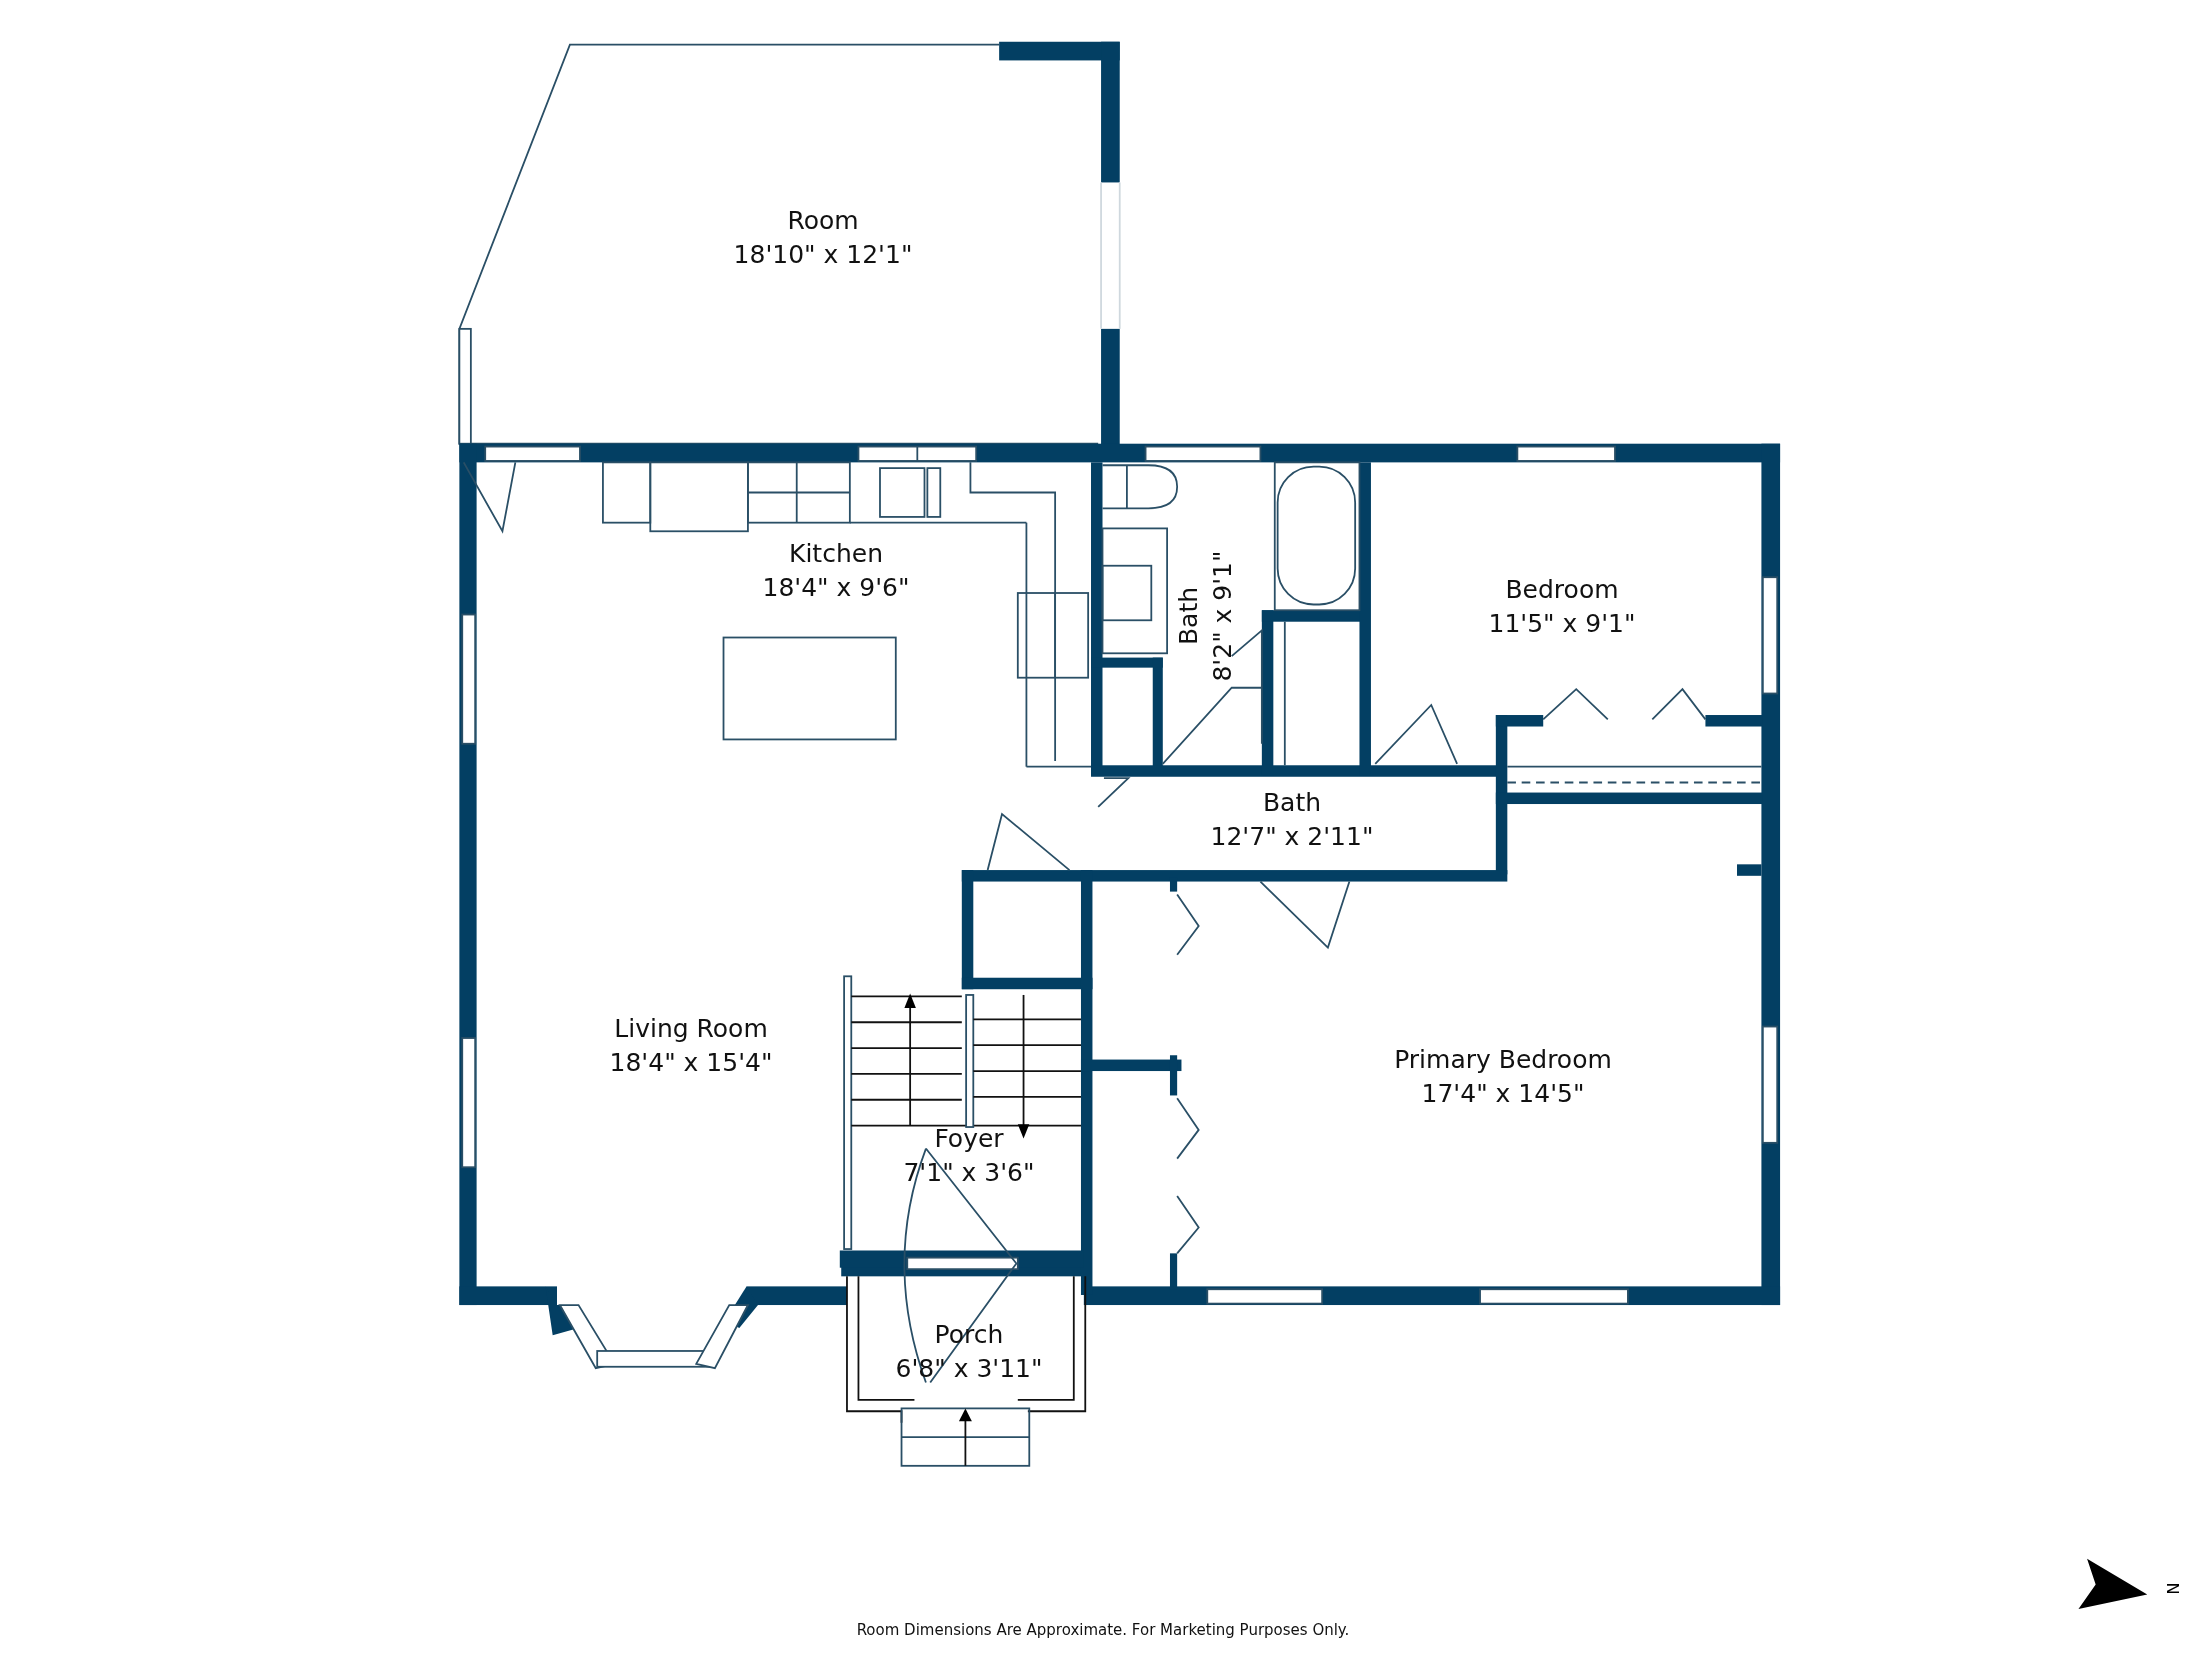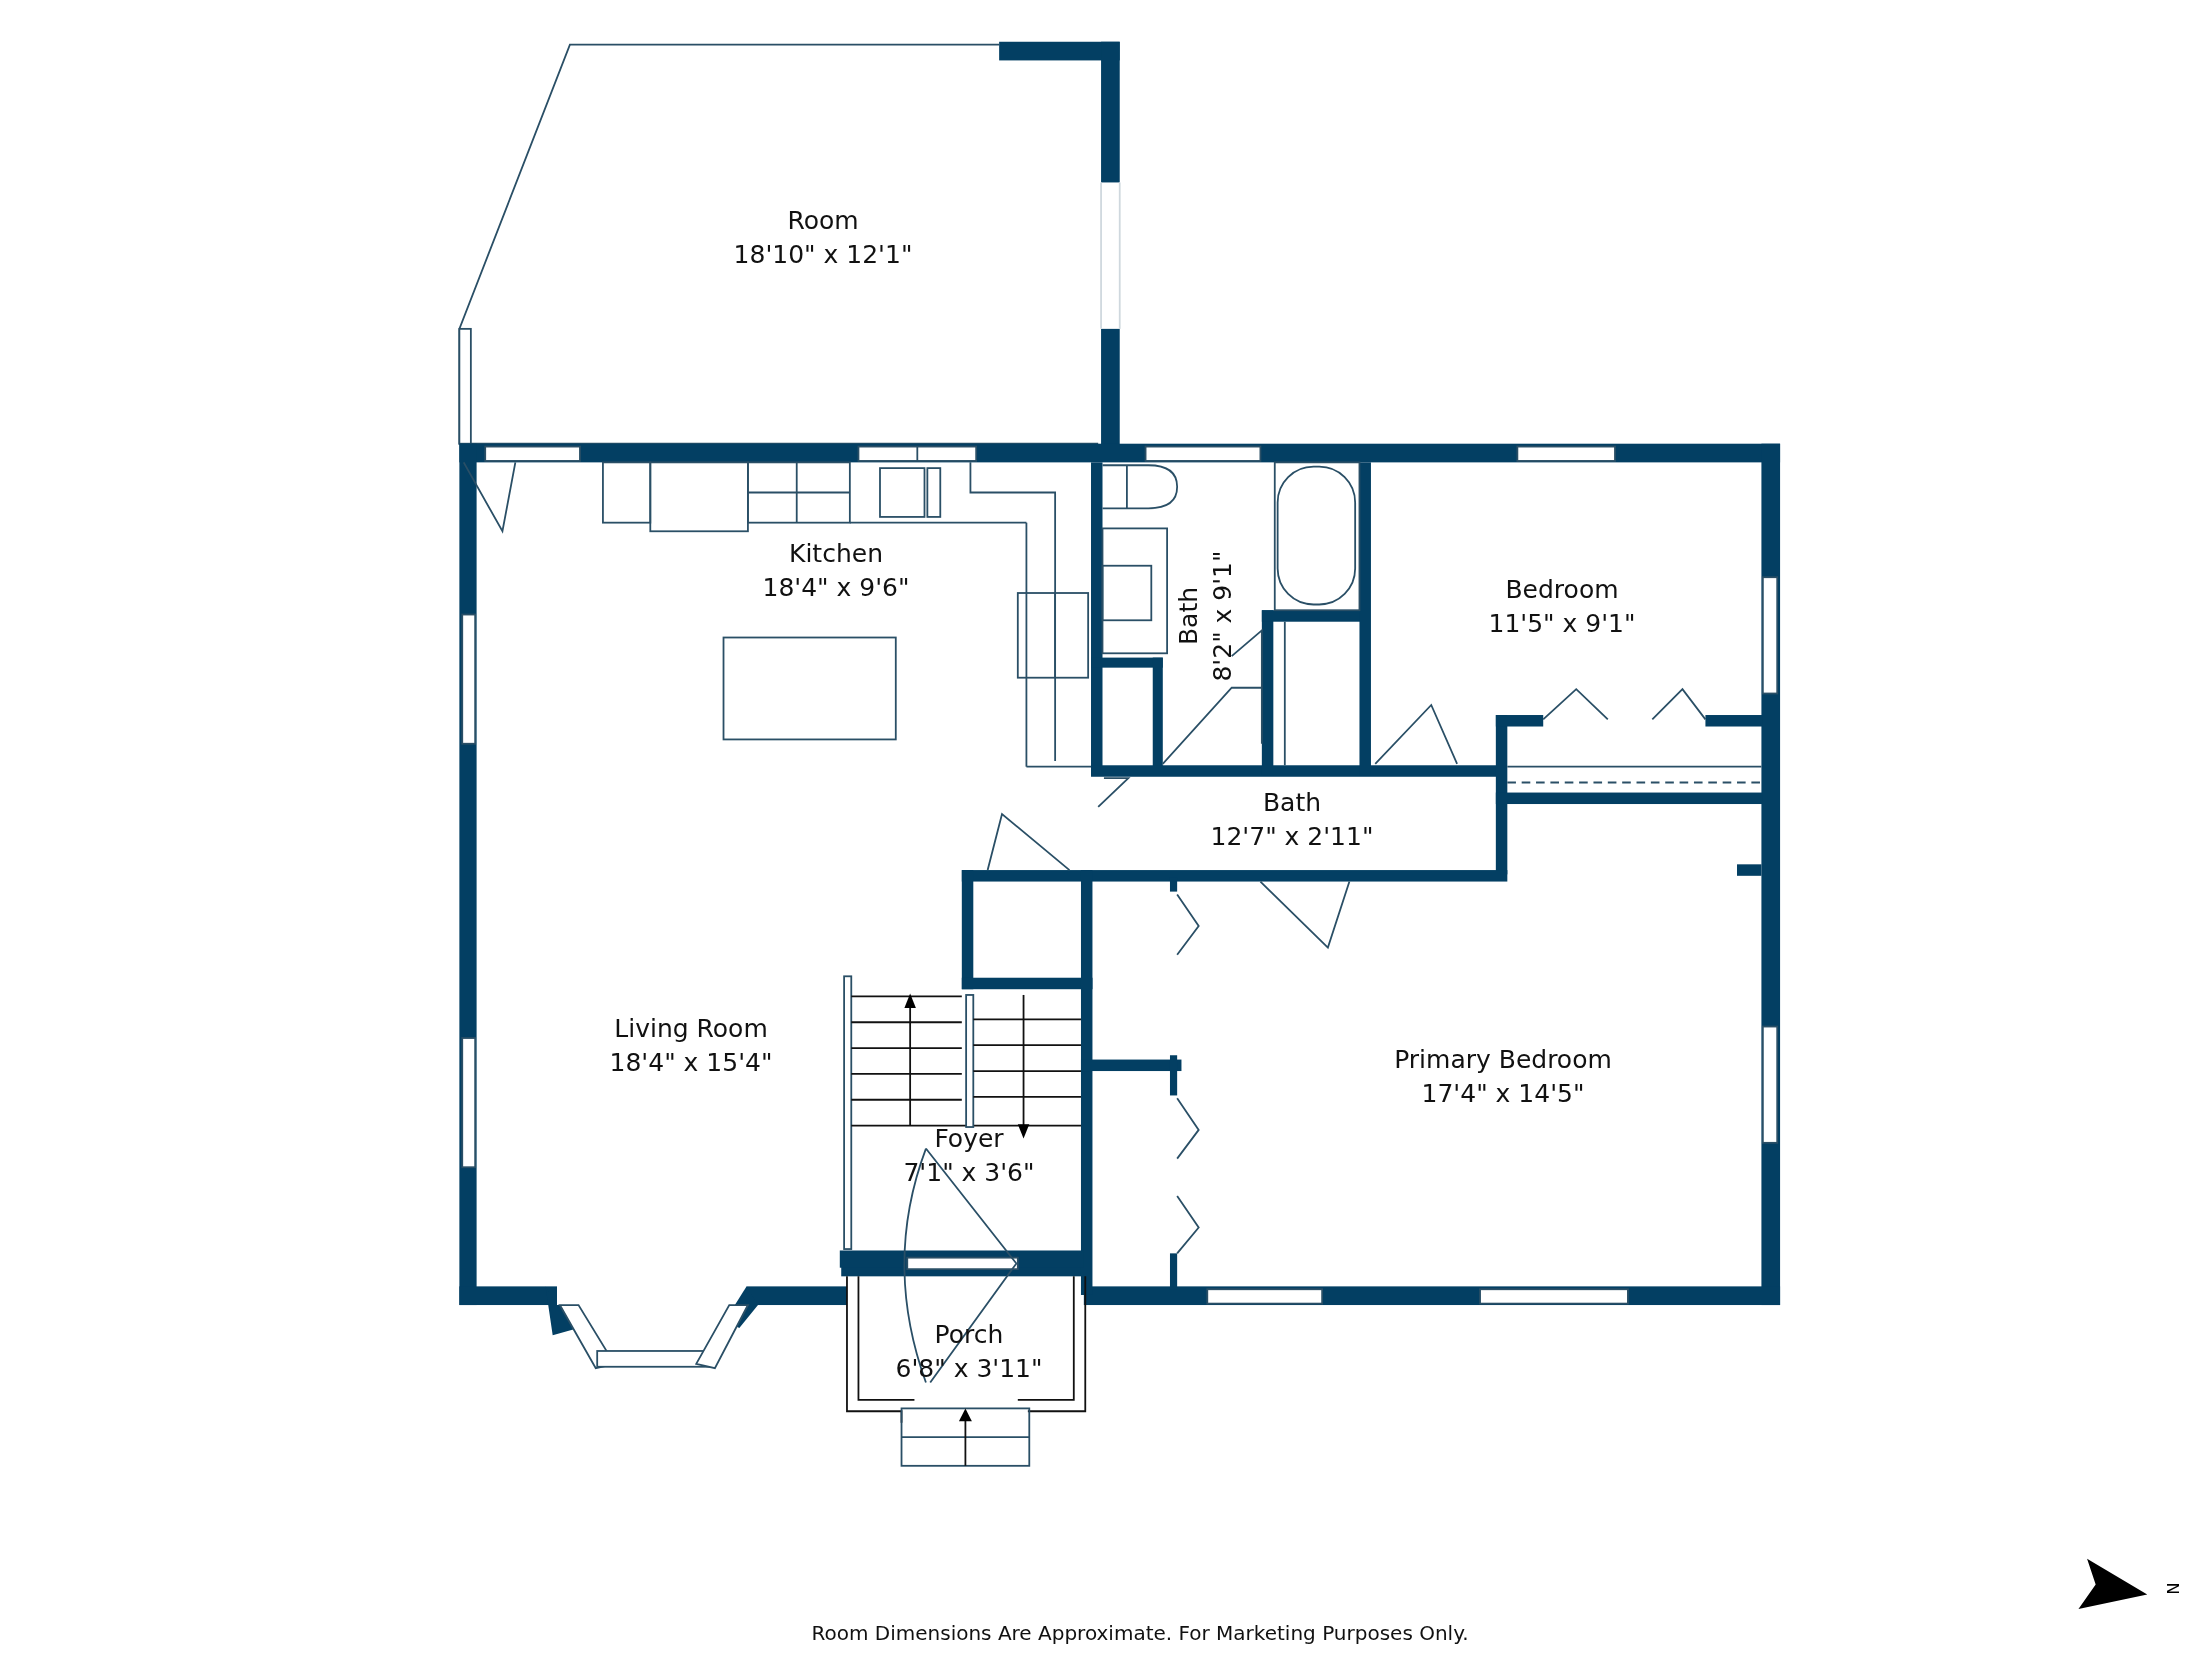--- a/index.html
+++ b/index.html
@@ -8,22 +8,22 @@
     #plan { position: absolute; left: 0; top: 0; width: 2205px; height: 1654px; }
     .wall { fill: #033F63; }
     .thin { fill: none; stroke: #2a4f66; stroke-width: 2.5; }
     .thin-dark { fill: none; stroke: #111111; stroke-width: 2.5; }
     .win { fill: #ffffff; stroke: #2a4f66; stroke-width: 2.5; }
     .label { position: absolute; transform: translate(-50%, -50%); text-align: center;
              color: #111111; font-size: 25px; line-height: 34px; white-space: nowrap;
              font-family: "DejaVu Sans", sans-serif; }
     .label.rot { transform: translate(-50%, -50%) rotate(-90deg); }
     .footer { position: absolute; left: 1103px; top: 1621px; transform: translateX(-50%);
-              font-size: 20px; color: #111; white-space: nowrap;
-              font-family: "DejaVu Sans", sans-serif; margin-left: 37px; }
+              font-size: 15px; color: #111; white-space: nowrap;
+              font-family: "DejaVu Sans", sans-serif; }
     .compass { position: absolute; left: 2067px; top: 1543px; width: 129px; height: 86px; }
     .compass-n { position: absolute; left: 2168px; top: 1579px; font-size: 16px; color: #000;
                  transform: rotate(-90deg); font-family: "DejaVu Sans", sans-serif; }
   </style>
 </head>
 <body>
 
 <svg id="plan" viewBox="0 0 3072 2304" xmlns="http://www.w3.org/2000/svg">
 
   <g>

